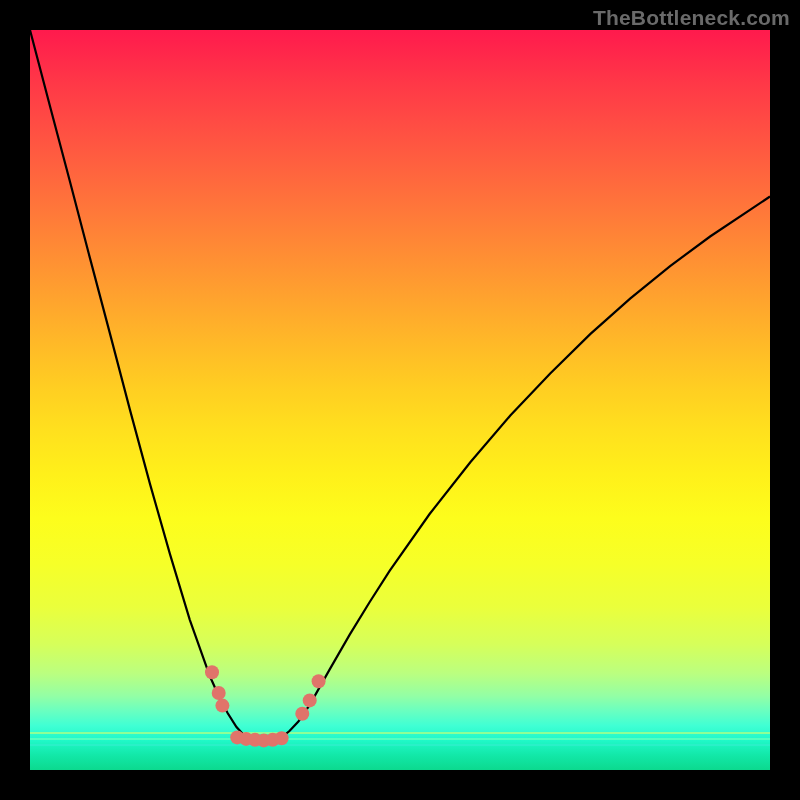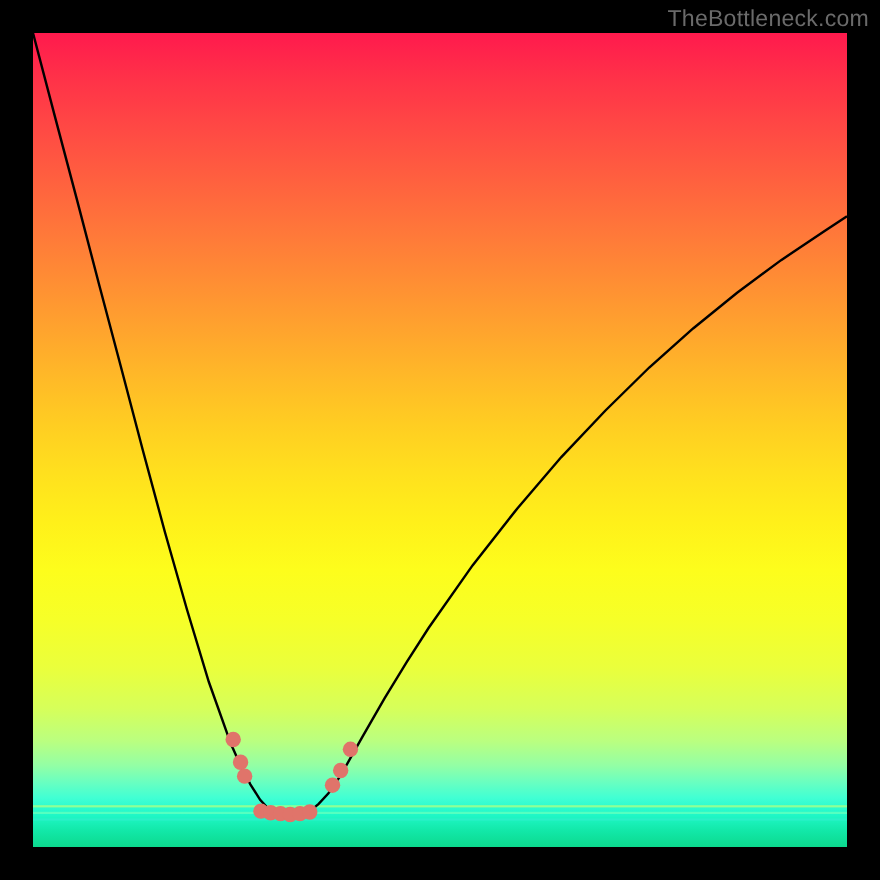--- a/index.html
+++ b/index.html
@@ -54,21 +54,21 @@
     left: 0;
     width: 100%;
     height: 2px;
   }
   .watermark {
     position: absolute;
     top: 6px;
     right: 10px;
     color: #6a6a6a;
     font-size: 21px;
-    font-weight: 400;
+    font-weight: 700;
     letter-spacing: 0.2px;
   }
   svg.curve {
     position: absolute;
     left: 0;
     top: 0;
     width: 740px;
     height: 740px;
     overflow: visible;
   }

